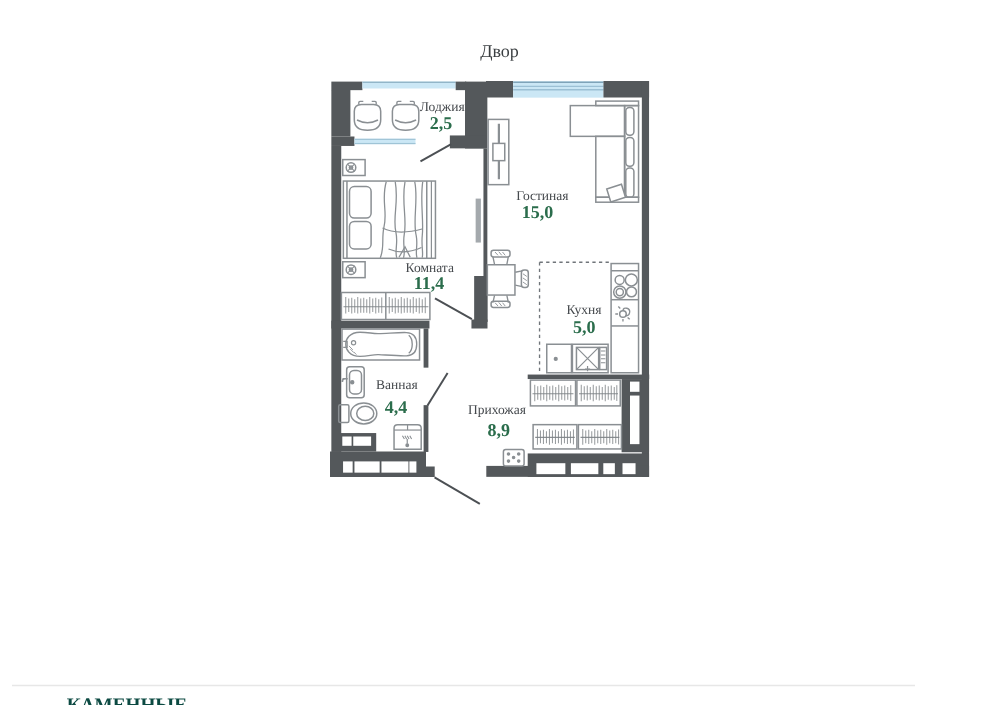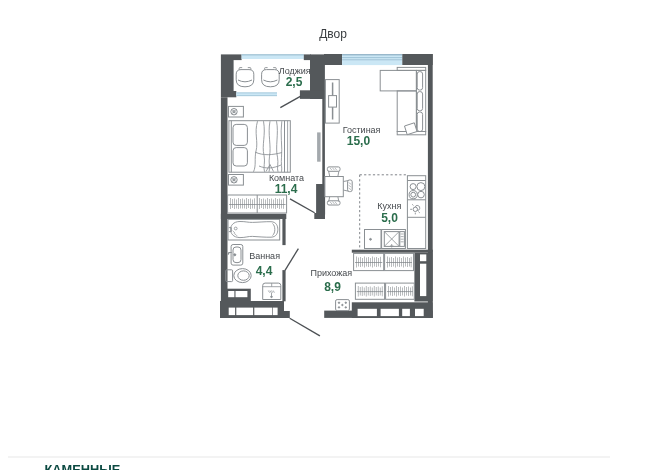--- a/index.html
+++ b/index.html
@@ -1,16 +1,16 @@
 <!DOCTYPE html>
 <html><head>
 <meta charset="utf-8">
 <style>
 html,body{margin:0;padding:0;background:#ffffff;}
-#stage{position:relative;width:610px;height:470px;overflow:hidden;font-family:Liberation Sans, sans-serif;}
+#stage{position:relative;width:610px;height:470px;overflow:hidden;font-family:Liberation Serif, serif;}
 </style>
 </head>
 <body>
 <div id="stage">
 <svg width="654" height="470" viewBox="0 0 654 470" xmlns="http://www.w3.org/2000/svg">
 
 <rect x="0" y="0" width="654" height="470" fill="#ffffff"></rect>
 
 <text x="333" y="38" font-size="12" fill="#3a3e41" text-anchor="middle">Двор</text>
 

